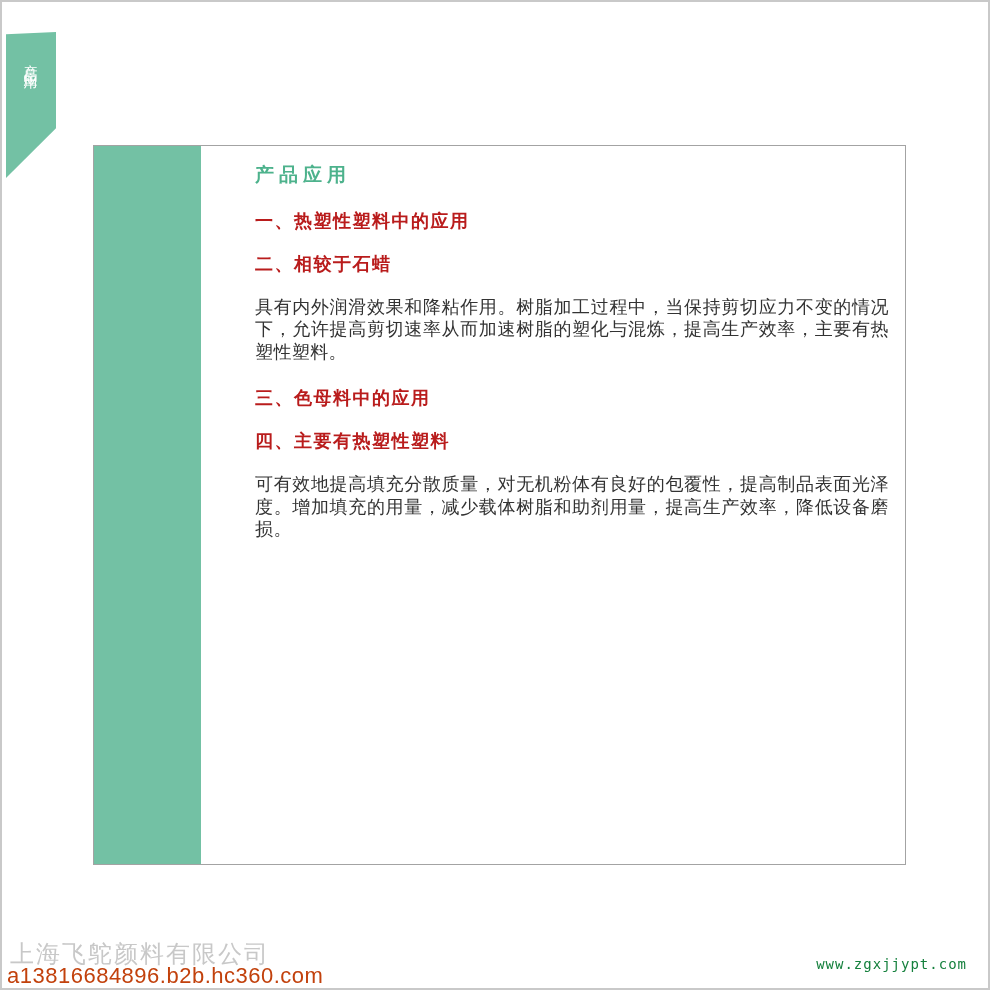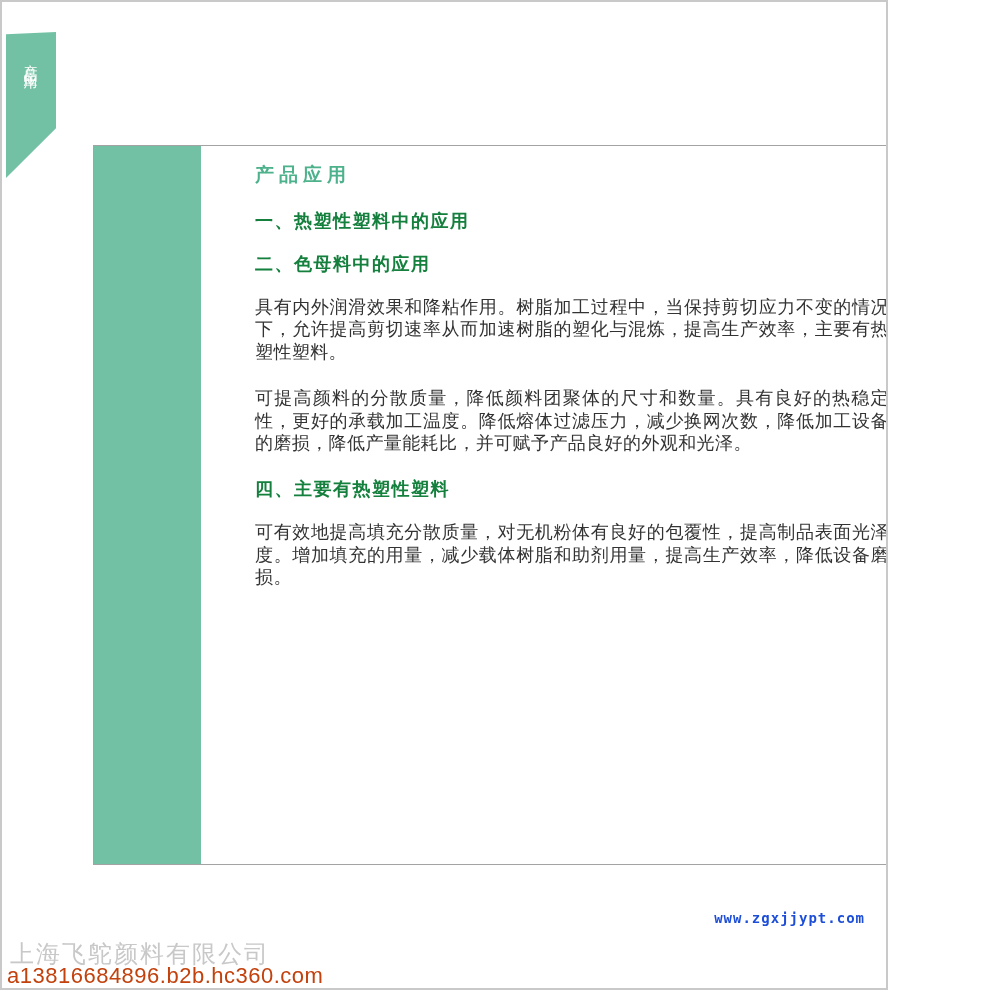--- a/index.html
+++ b/index.html
@@ -1,21 +1,21 @@
 <!DOCTYPE html>
 <html lang="zh"><head>
 <meta charset="utf-8">
 <style>
   * { margin: 0; padding: 0; box-sizing: border-box; }
   html, body { background: #ffffff; }
   body { width: 990px; height: 990px; position: relative; font-family: "Liberation Sans", sans-serif; }
 
   .page {
     position: absolute; left: 0; top: 0;
-    width: 888px; height: 990px;
+    width: 990px; height: 990px;
     background: #ffffff;
     border: 2px solid #c9c9c9;
     overflow: hidden;
   }
 
   
   .corner-tab {
     position: absolute; left: 4px; top: 30px;
     width: 50px; height: 146px;
     background: #73c1a4;
@@ -61,21 +61,21 @@
   .body-text {
     font-family: "Liberation Serif", serif;
     font-size: 18px;
     line-height: 22.4px;
     letter-spacing: 0.4px;
     text-align: justify;
     text-align-last: left;
     margin: 0 0 24px 0;
   }
   .section-heading {
-    color: #15803d;
+    color: #b91c1c;
     font-family: "Liberation Sans", sans-serif;
     font-size: 18px;
     font-weight: bold;
     letter-spacing: 1.5px;
     line-height: 22px;
     margin: 0 0 21px 0;
   }
 
   
   .wm-company {
@@ -90,24 +90,24 @@
   .wm-b2b {
     position: absolute; left: 5px; top: 963px;
     color: #c2410c;
     font-size: 22px;
     letter-spacing: 0.5px;
     line-height: 22px;
     font-family: "Liberation Sans", sans-serif;
     white-space: nowrap;
   }
   .wm-site {
-    position: absolute; right: 21px; top: 908px;
-    color: #1d4ed8;
+    position: absolute; right: 21px; top: 954px;
+    color: #15803d;
     font-family: "DejaVu Sans Mono", monospace;
-    font-weight: bold;
+    font-weight: normal;
     font-size: 14px;
     letter-spacing: 1px;
     white-space: nowrap;
   }
 </style>
 </head>
 <body>
 
 <div class="page">
 
@@ -117,24 +117,24 @@
 
   <div class="content-box">
     <div class="green-bar"></div>
 
     <div class="text-area">
       <h1 class="doc-title">产品应用</h1>
 
 
       <h2 class="section-heading">一、热塑性塑料中的应用</h2>
 
-      <h2 class="section-heading">二、色母料中的应用</h2>
+      <h2 class="section-heading">二、相较于石蜡</h2>
       <p class="body-text">具有内外润滑效果和降粘作用。树脂加工过程中，当保持剪切应力不变的情况下，允许提高剪切速率从而加速树脂的塑化与混炼，提高生产效率，主要有热塑性塑料。</p>
 
-      <p class="body-text">可提高颜料的分散质量，降低颜料团聚体的尺寸和数量。具有良好的热稳定性，更好的承载加工温度。降低熔体过滤压力，减少换网次数，降低加工设备的磨损，降低产量能耗比，并可赋予产品良好的外观和光泽。</p>
+      <h2 class="section-heading">三、色母料中的应用</h2>
 
       <h2 class="section-heading">四、主要有热塑性塑料</h2>
       <p class="body-text">可有效地提高填充分散质量，对无机粉体有良好的包覆性，提高制品表面光泽度。增加填充的用量，减少载体树脂和助剂用量，提高生产效率，降低设备磨损。</p>
     </div>
   </div>
 
   <div class="wm-company">上海飞鸵颜料有限公司</div>
 
   <div class="wm-b2b">a13816684896.b2b.hc360.com</div>
 

